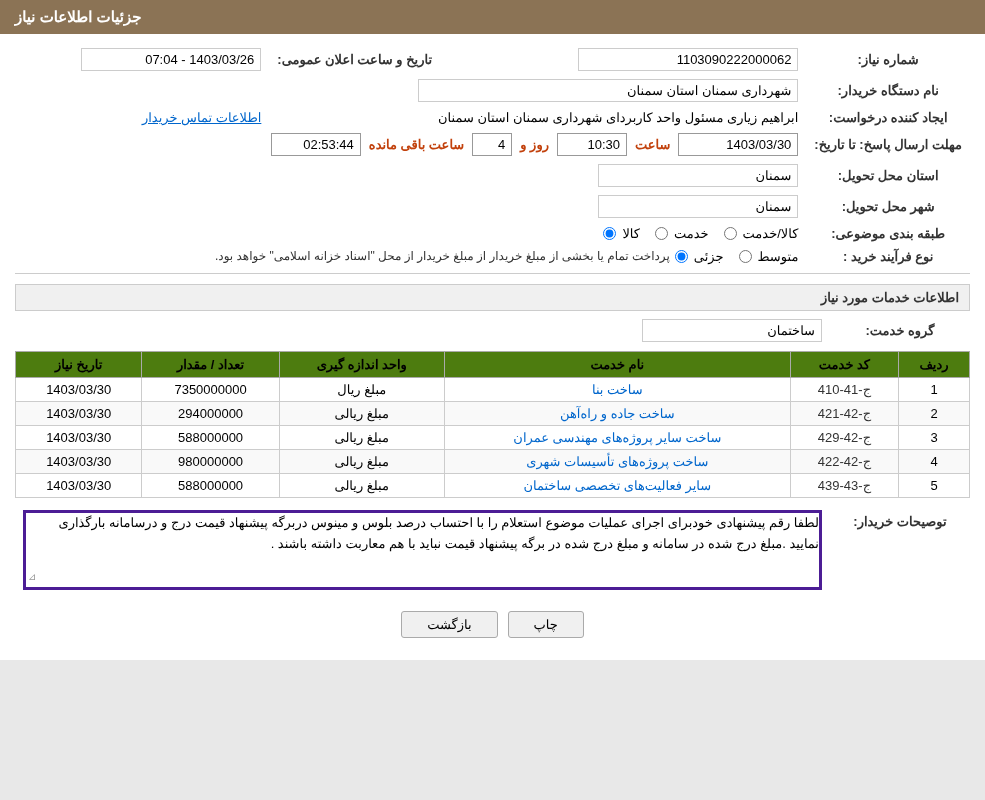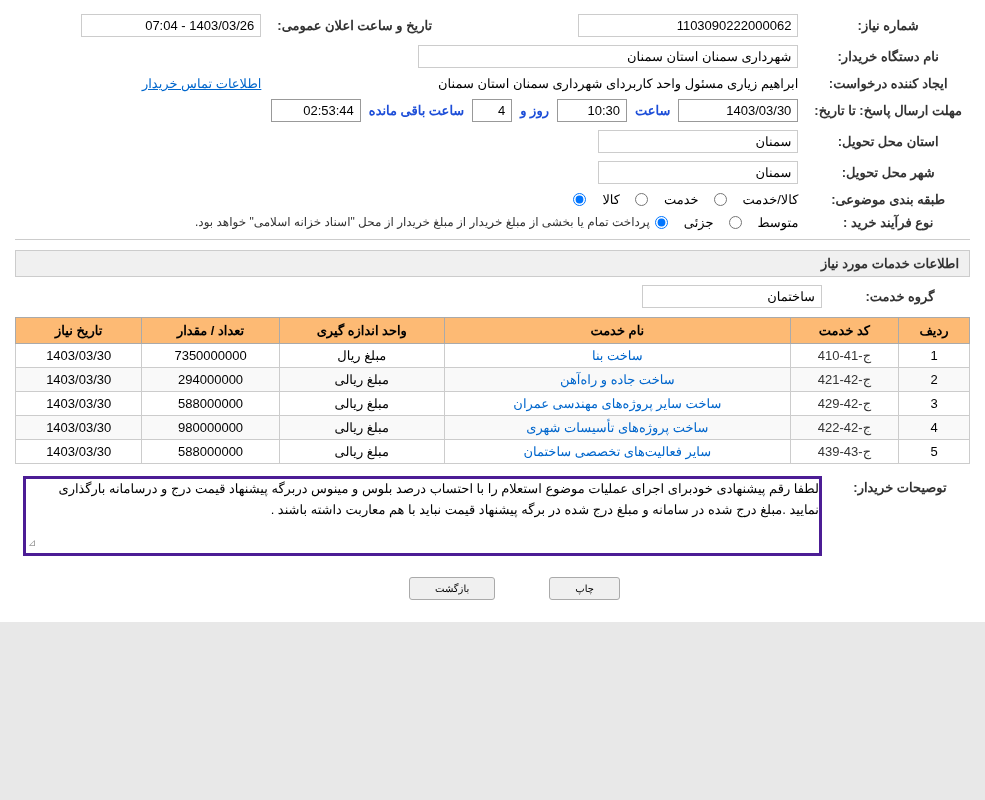--- a/index.html
+++ b/index.html
@@ -52,21 +52,21 @@
       font-size: 13px;
       font-family: Tahoma, Arial, sans-serif;
       direction: rtl;
     }
     .blue-link {
       color: #0066cc;
       text-decoration: underline;
       cursor: pointer;
     }
     .radio-group { display: inline-flex; gap: 15px; align-items: center; direction: rtl; }
-    .radio-item { display: flex; align-items: center; gap: 16px; }
+    .radio-item { display: flex; align-items: center; gap: 6px; }
     .description-box {
       border: 1px solid #ccc;
       padding: 8px;
       margin: 5px 0;
       background: #fff;
       font-size: 13px;
       line-height: 1.6;
       min-height: 50px;
     }
     .section-header {
@@ -77,21 +77,21 @@
       font-size: 13px;
       color: #333;
       margin: 10px 0 4px 0;
     }
     .data-table {
       width: 100%;
       border-collapse: collapse;
       font-size: 13px;
     }
     .data-table th {
-      background: #fdba74;
+      background: #4d7c0f;
       border: 1px solid #aaa;
       padding: 5px 8px;
       text-align: center;
       font-weight: bold;
     }
     .data-table td {
       border: 1px solid #ccc;
       padding: 4px 8px;
       text-align: center;
     }
@@ -116,52 +116,54 @@
     }
     .button-row {
       text-align: center;
       padding: 12px;
       display: flex;
       justify-content: center;
       gap: 10px;
     }
     .btn {
       padding: 5px 25px;
-      font-size: 10px;
+      font-size: 13px;
       font-family: Tahoma, Arial, sans-serif;
       border: 1px solid #aaa;
       background: #f0f0f0;
       cursor: pointer;
       border-radius: 3px;
-      margin-left: 44px;
     }
     .separator { border-top: 1px solid #ccc; margin: 5px 0; }
     .row-flex {
       display: flex;
       align-items: center;
       gap: 8px;
       direction: rtl;
     }
     .inline-label {
       font-weight: bold;
       white-space: nowrap;
-      color: #1d4ed8;
+      color: #c2410c;
     }
     .bordered-input {
       border: 1px solid #999;
       padding: 3px 6px;
       font-size: 13px;
       font-family: Tahoma, Arial, sans-serif;
     }
   </style>
 </head>
 <body>
 
 <div class="page-wrapper">
 
+  <div class="header-bar">
+    <span>جزئیات اطلاعات نیاز</span>
+  </div>
 
   <div class="content">
 
     <table class="info-table">
       <tbody>
           <tr>
         <td class="label-cell">شماره نیاز:</td>
         <td class="value-cell">
           <input type="text" class="input-field" style="width: 220px;" value="1103090222000062">
         </td>

